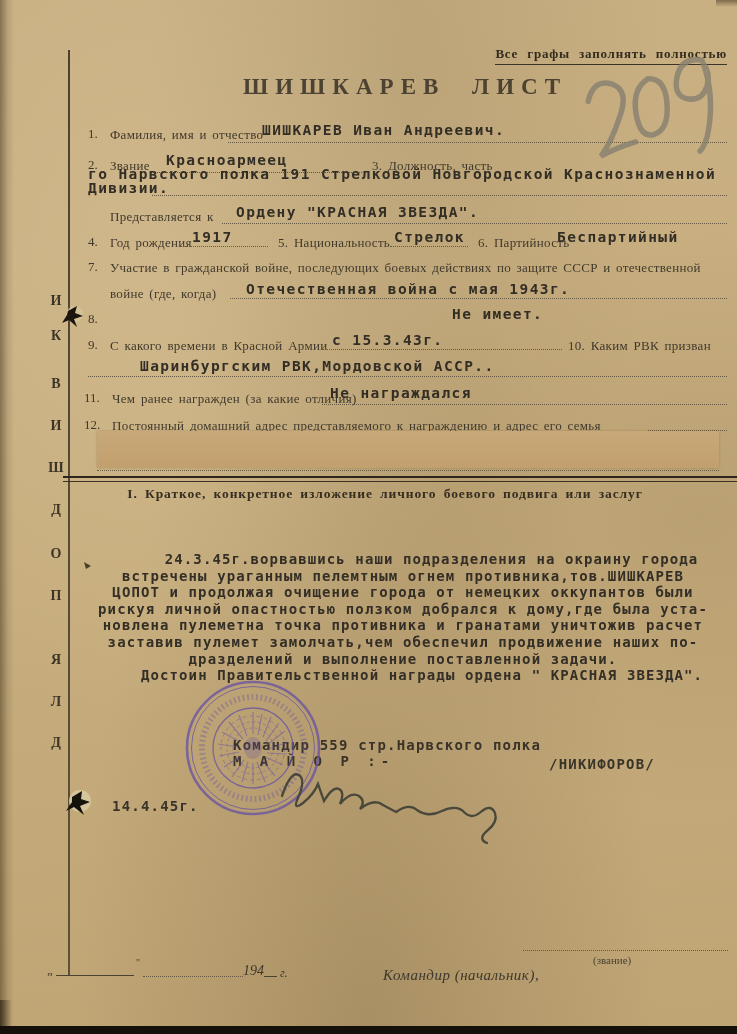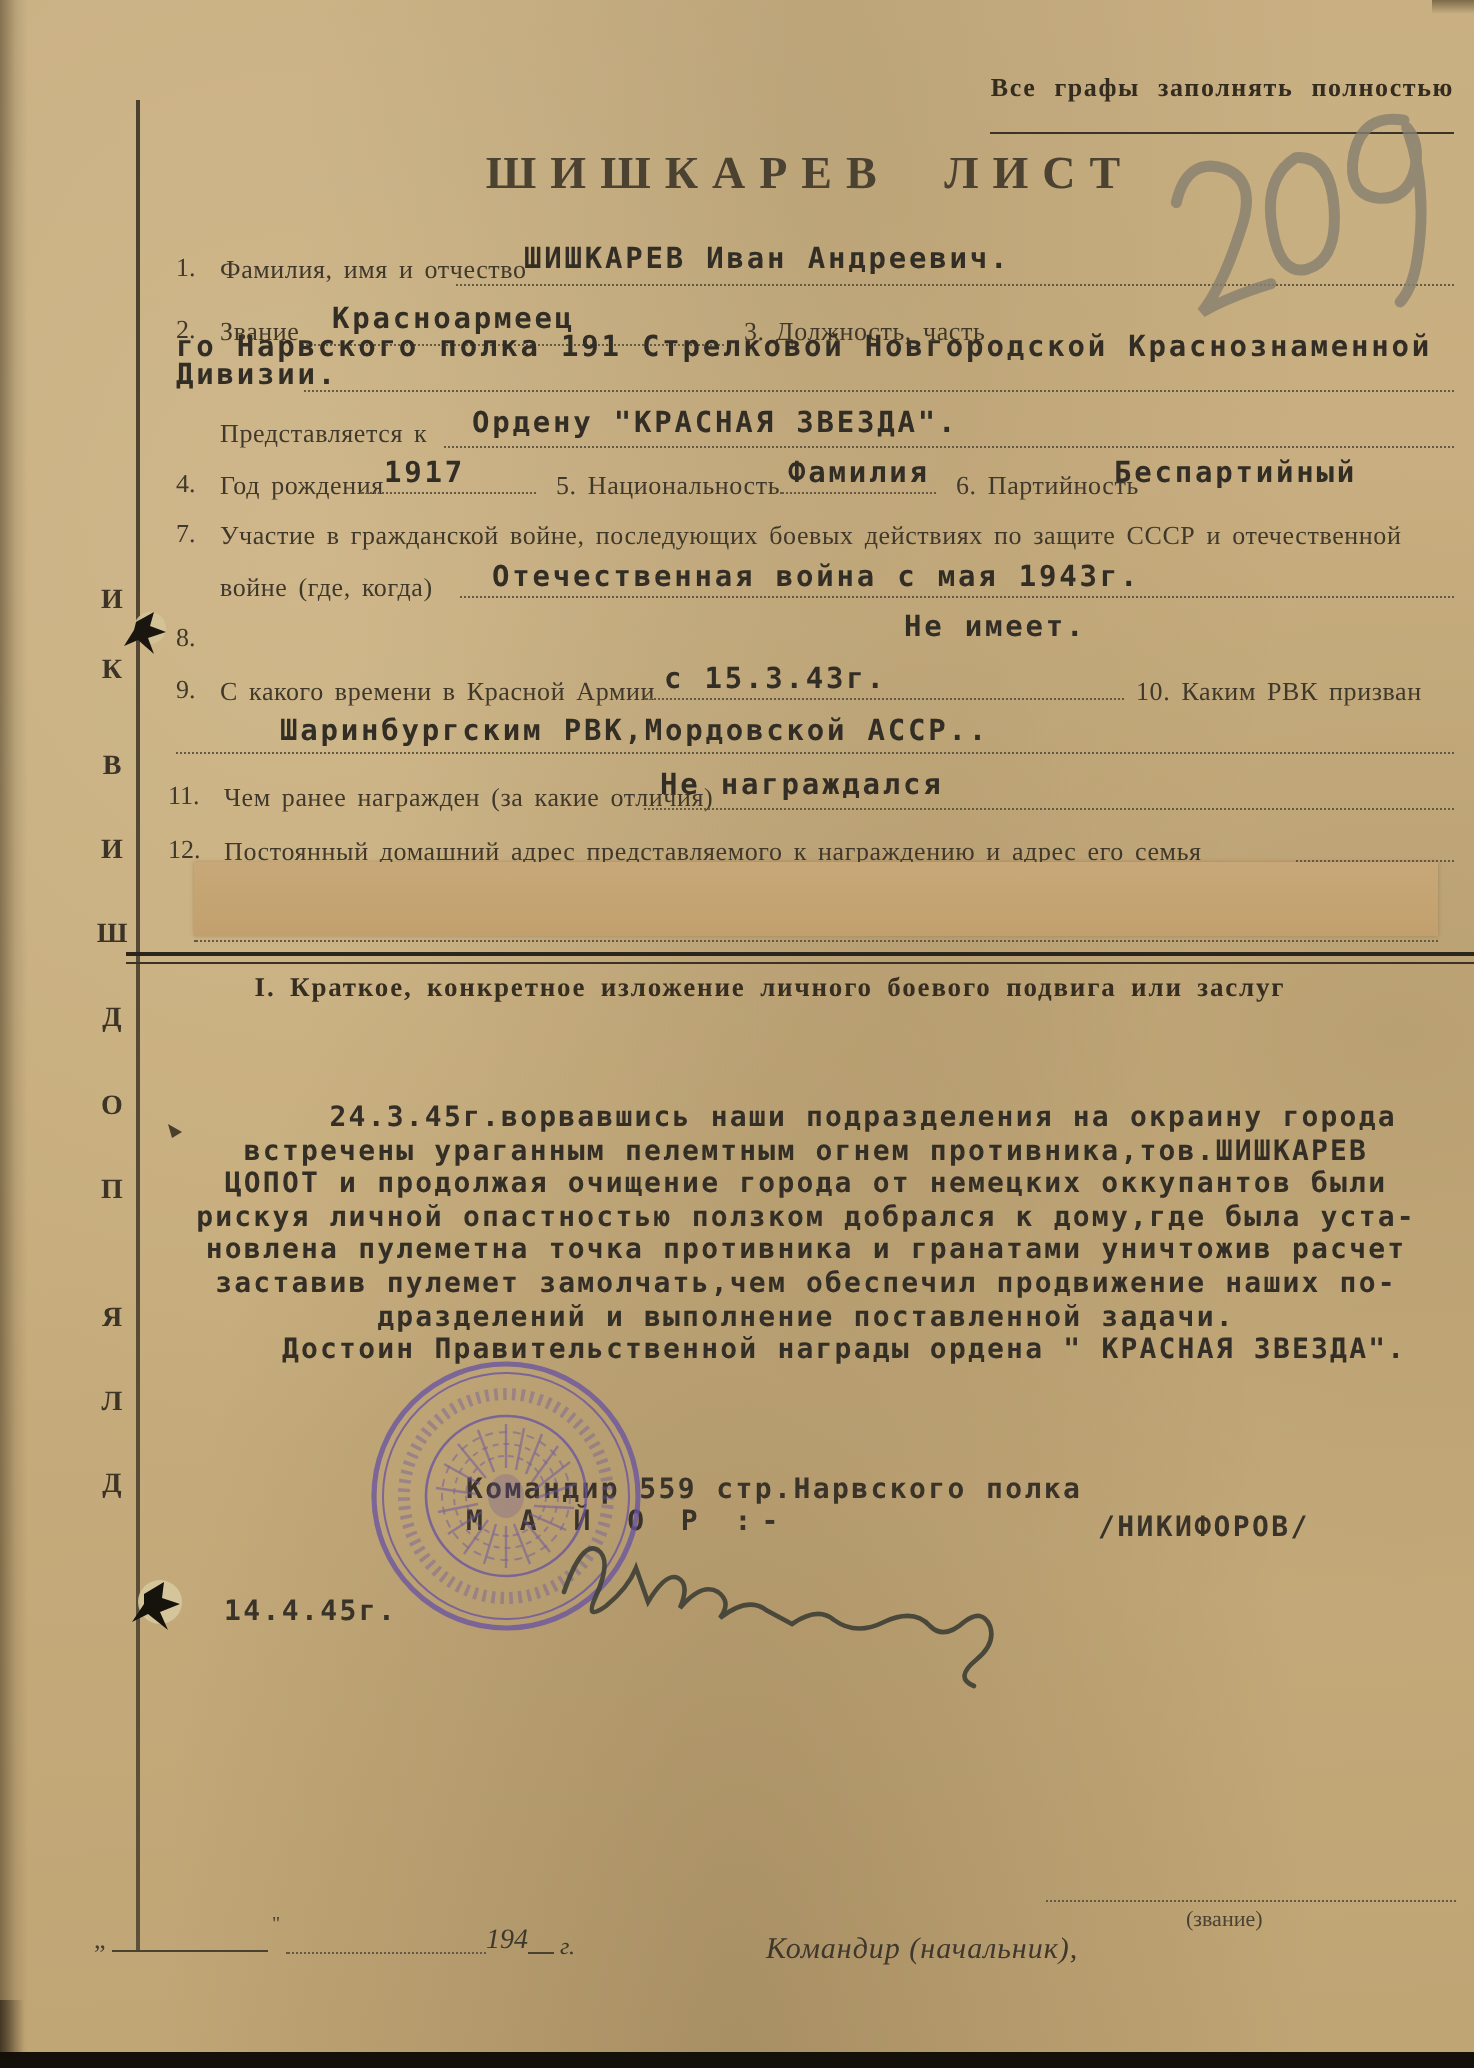--- a/index.html
+++ b/index.html
@@ -17,23 +17,23 @@
     background:linear-gradient(90deg,rgba(45,34,16,.45),rgba(45,34,16,.12) 55%,transparent);}
   .edge-bottom{position:absolute;left:0;top:1026px;width:737px;height:8px;background:#14100a;}
   .edge-corner{position:absolute;left:0;top:1000px;width:12px;height:30px;
     background:linear-gradient(90deg,rgba(20,14,6,.55),transparent);}
   .edge-topright{position:absolute;left:716px;top:0;width:21px;height:7px;
     background:linear-gradient(180deg,rgba(50,38,18,.5),transparent);}
   .vrule{position:absolute;left:68px;top:50px;width:2px;height:925px;
     background:linear-gradient(180deg,rgba(52,44,30,.85),rgba(52,44,30,.7));}
   .margin-letter{position:absolute;left:48px;width:16px;text-align:center;
     font:bold 14px "Liberation Serif",serif;color:#3c3426;}
-  .notice{position:absolute;top:36px;right:10px;
+  .notice{position:absolute;top:46px;right:10px;
     font:bold 13px "Liberation Serif",serif;color:#332c1f;
-    letter-spacing:.8px;word-spacing:5px;border-bottom:1.5px solid #3a3326;padding-bottom:14px;}
+    letter-spacing:.8px;word-spacing:5px;border-bottom:1.5px solid #3a3326;padding-bottom:2px;}
   .doc-title{position:absolute;left:240px;top:74px;width:330px;text-align:center;
     font:bold 23px "Liberation Serif",serif;color:#4c4232;letter-spacing:7px;word-spacing:14px;white-space:nowrap;}
   .lbl{position:absolute;font:13px "Liberation Serif",serif;color:#40392b;
     letter-spacing:.3px;word-spacing:2px;white-space:nowrap;}
   .num{position:absolute;font:13px "Liberation Serif",serif;color:#40392b;}
   .typed{position:absolute;font:bold 14.5px "DejaVu Sans Mono",monospace;color:#332e25;
     letter-spacing:1.4px;white-space:pre;}
   .dotline{position:absolute;height:0;border-bottom:1.6px dotted #645942;}
   .solline{position:absolute;height:0;border-bottom:1.3px solid #4a4131;}
   .redact{position:absolute;left:97px;top:431px;width:622px;height:37px;
@@ -103,21 +103,21 @@
   <div class="lbl" style="left:110px;top:209px">Представляется к</div>
   <div class="dotline" style="left:222px;top:223px;width:505px"></div>
   <div class="typed" style="left:236px;top:204px">Ордену "КРАСНАЯ ЗВЕЗДА".</div>
 
   <div class="num" style="left:88px;top:234px">4.</div>
   <div class="lbl" style="left:110px;top:235px">Год рождения</div>
   <div class="dotline" style="left:180px;top:246px;width:88px"></div>
   <div class="typed" style="left:192px;top:229px">1917</div>
   <div class="lbl" style="left:278px;top:235px">5. Национальность</div>
   <div class="dotline" style="left:390px;top:246px;width:78px"></div>
-  <div class="typed" style="left:394px;top:229px">Фамилия</div>
+  <div class="typed" style="left:394px;top:229px">Стрелок</div>
   <div class="lbl" style="left:478px;top:235px">6. Партийность</div>
   <div class="typed" style="left:557px;top:229px">Беспартийный</div>
 
   <div class="num" style="left:88px;top:259px">7.</div>
   <div class="lbl" style="left:110px;top:260px">Участие в гражданской войне, последующих боевых действиях по защите СССР и отечественной</div>
   <div class="lbl" style="left:110px;top:286px">войне (где, когда)</div>
   <div class="dotline" style="left:230px;top:298px;width:497px"></div>
   <div class="typed" style="left:246px;top:281px">Отечественная война с мая 1943г.</div>
 
   <div class="num" style="left:88px;top:311px">8.</div>

